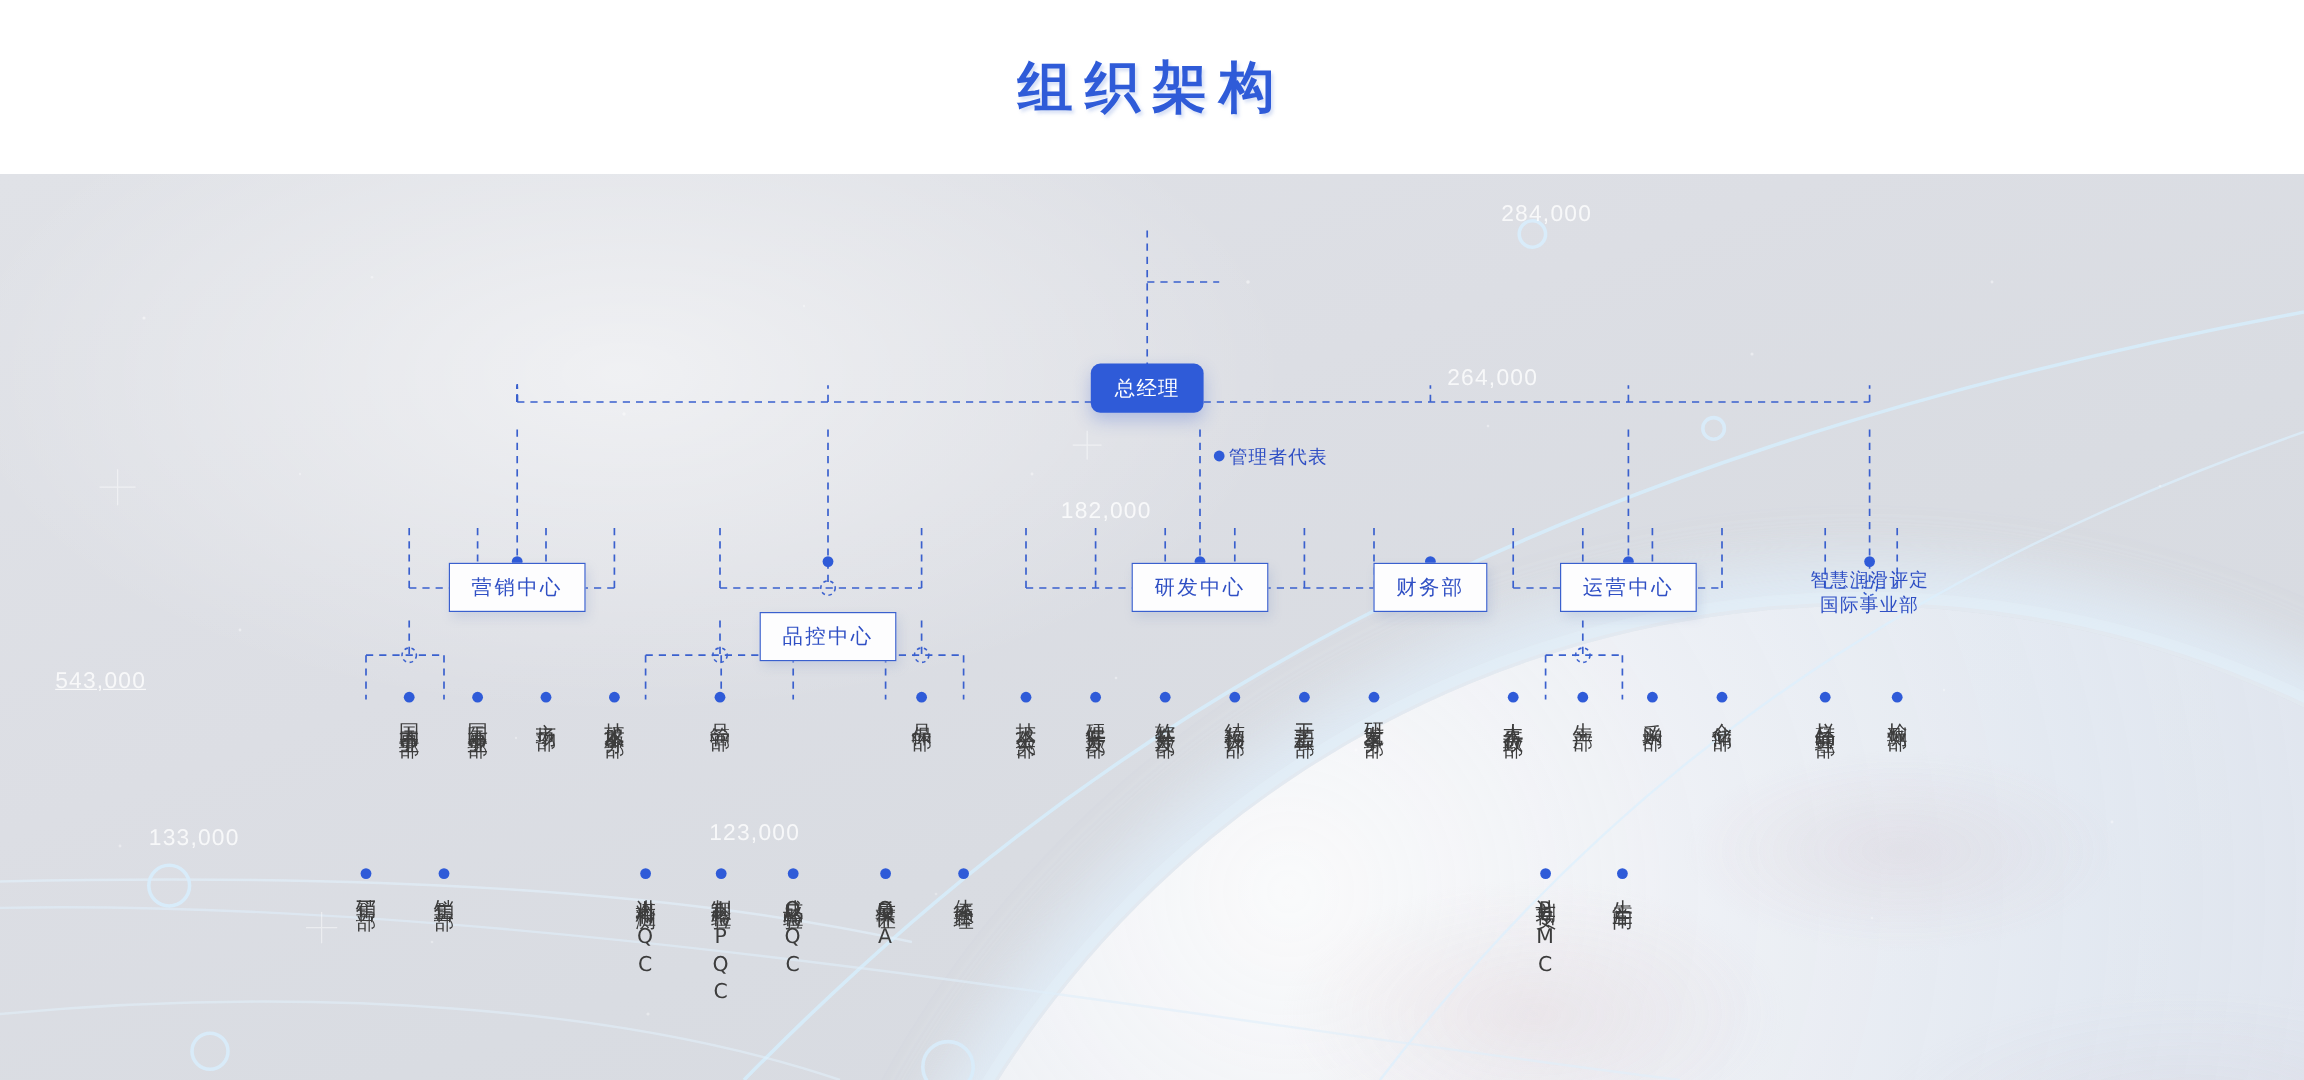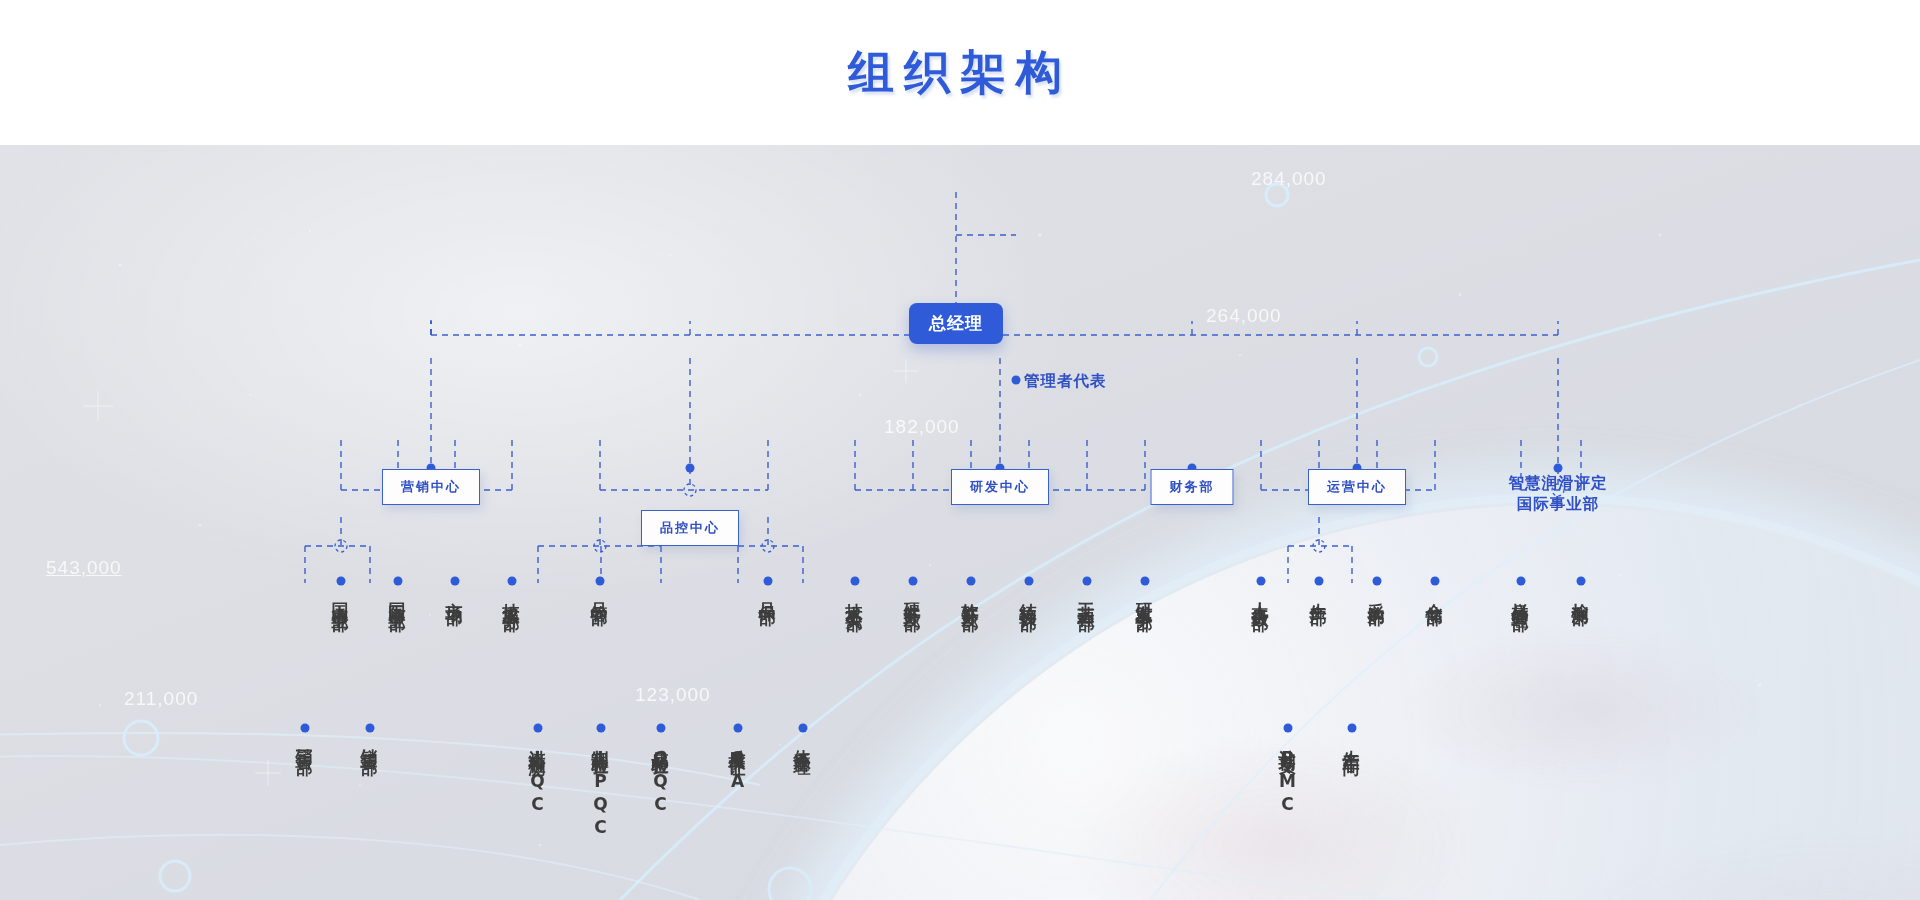--- a/index.html
+++ b/index.html
@@ -59,32 +59,32 @@
   .wm{
     position:absolute;color:rgba(255,255,255,.78);font-size:19px;letter-spacing:1px;
     font-family:"Liberation Sans",sans-serif;white-space:nowrap;
   }
 
   
   .chart{position:absolute;inset:0;}
   .links{position:absolute;left:0;top:0;width:1920px;height:755px;overflow:visible;}
 
   
-  .node{position:absolute;font-weight:bold;}
+  .node{position:absolute;}
   .node-root{
     transform:translateX(-50%);
     background:#2f5bd8;color:#fff;border-radius:8px;
     padding:9px 20px;font-size:17px;letter-spacing:1px;white-space:nowrap;
     box-shadow:0 6px 14px rgba(58,96,206,.30);
     font-family:"DejaVu Sans","Liberation Sans",sans-serif;
   }
   .node-l2{
     transform:translateX(-50%);
     background:#fdfdfe;border:1.5px solid #3a60ce;color:#2f4fc4;
-    padding:8px 18px;font-size:13px;letter-spacing:2px;white-space:nowrap;
+    padding:8px 18px;font-size:17px;letter-spacing:2px;white-space:nowrap;
     box-shadow:3px 5px 9px rgba(120,140,190,.22);
     font-family:"DejaVu Sans","Liberation Sans",sans-serif;
   }
   .node-plain{
     transform:translateX(-50%);
     color:#2f4fc4;font-size:15.5px;line-height:1.35;text-align:center;
     letter-spacing:1px;white-space:nowrap;
     font-family:"DejaVu Sans","Liberation Sans",sans-serif;
   }
   .node-mgr{
@@ -162,22 +162,22 @@
         <path d="M268,615 L268,641 M255,628 L281,628"></path>
         <path d="M906,214 L906,238 M894,226 L918,226"></path>
       </g>
     </svg>
 
     <div>
       <div class="wm" style="left:1251px;top:23px;">284,000</div>
       <div class="wm" style="left:1206px;top:160px;">264,000</div>
       <div class="wm" style="left:884px;top:271px;">182,000</div>
       <div class="wm" style="left:46px;top:412px;text-decoration:underline;">543,000</div>
-      <div class="wm" style="left:124px;top:543px;">211,000</div>
-      <div class="wm" style="left:591px;top:539px;margin-left:44px;">123,000</div>
+      <div class="wm" style="left:124px;top:543px;">133,000</div>
+      <div class="wm" style="left:591px;top:539px;">123,000</div>
     </div>
 
     <div class="chart">
 
       <svg class="links" viewBox="0 0 1920 755" preserveAspectRatio="none">
         <g stroke="#3a60ce" stroke-width="1.4" fill="none" stroke-dasharray="6 5">
 
           <path d="M956,47 L956,190"></path>
 
           <path d="M956,90 L1016,90"></path>

